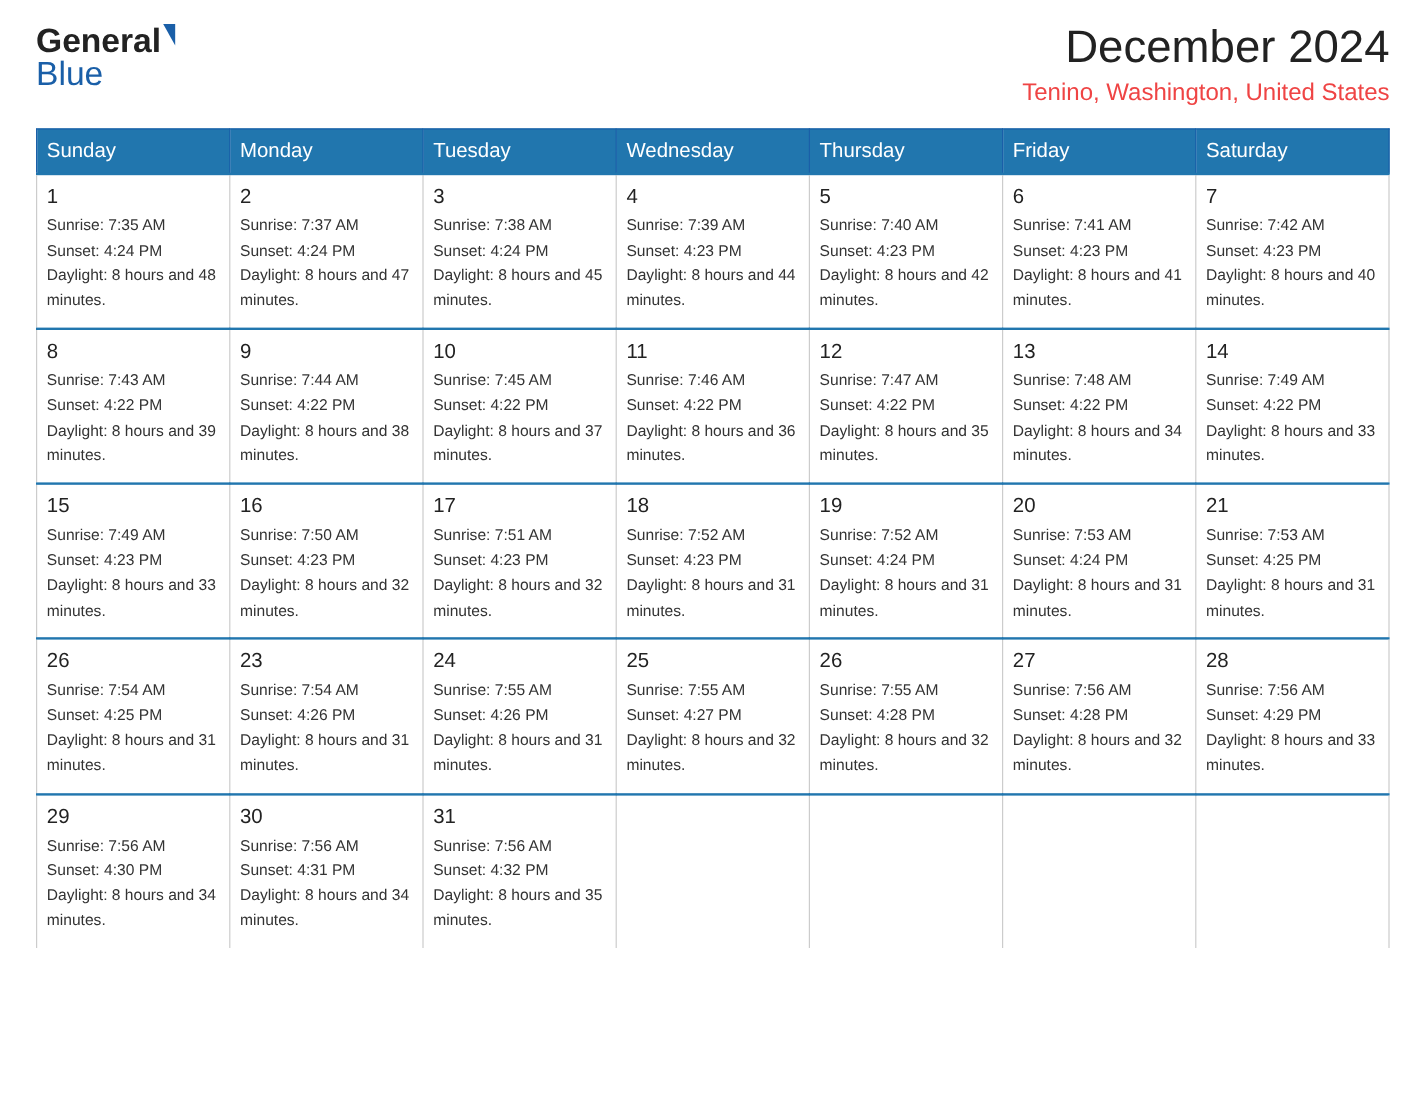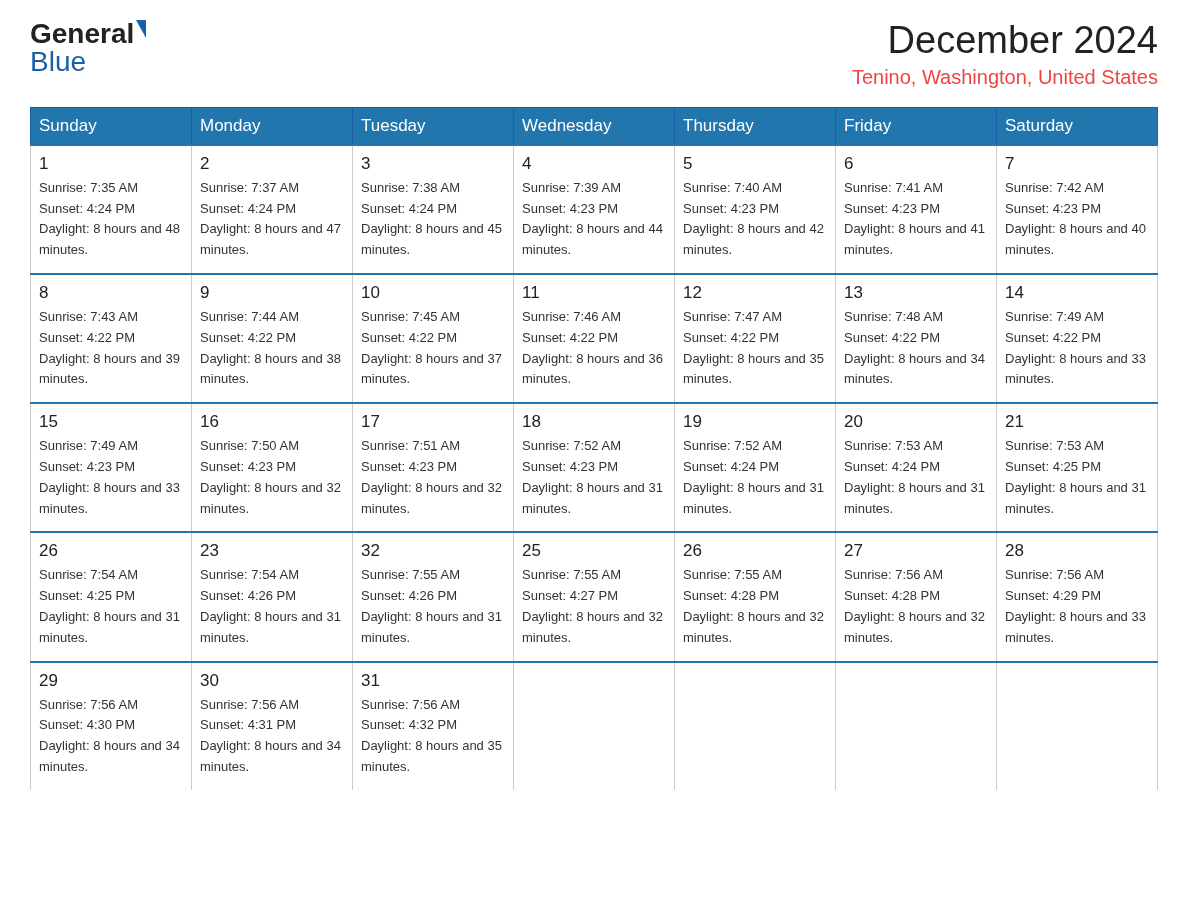--- a/index.html
+++ b/index.html
@@ -318,21 +318,21 @@
         </td>
         <td>
           <span class="day-number">23</span>
         <div class="day-info">
           Sunrise: 7:54 AM<br>
           Sunset: 4:26 PM<br>
           Daylight: 8 hours and 31 minutes.
         </div>
         </td>
         <td>
-          <span class="day-number">32</span>
+          <span class="day-number">24</span>
         <div class="day-info">
           Sunrise: 7:55 AM<br>
           Sunset: 4:26 PM<br>
           Daylight: 8 hours and 31 minutes.
         </div>
         </td>
         <td>
           <span class="day-number">25</span>
         <div class="day-info">
           Sunrise: 7:55 AM<br>

